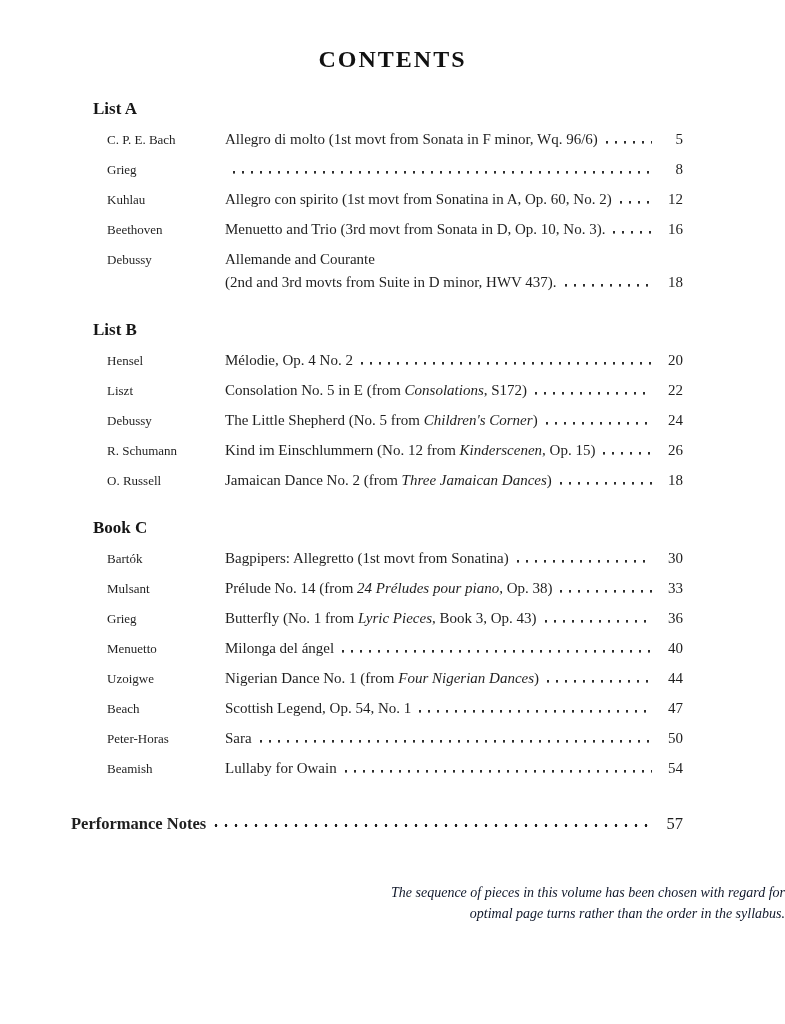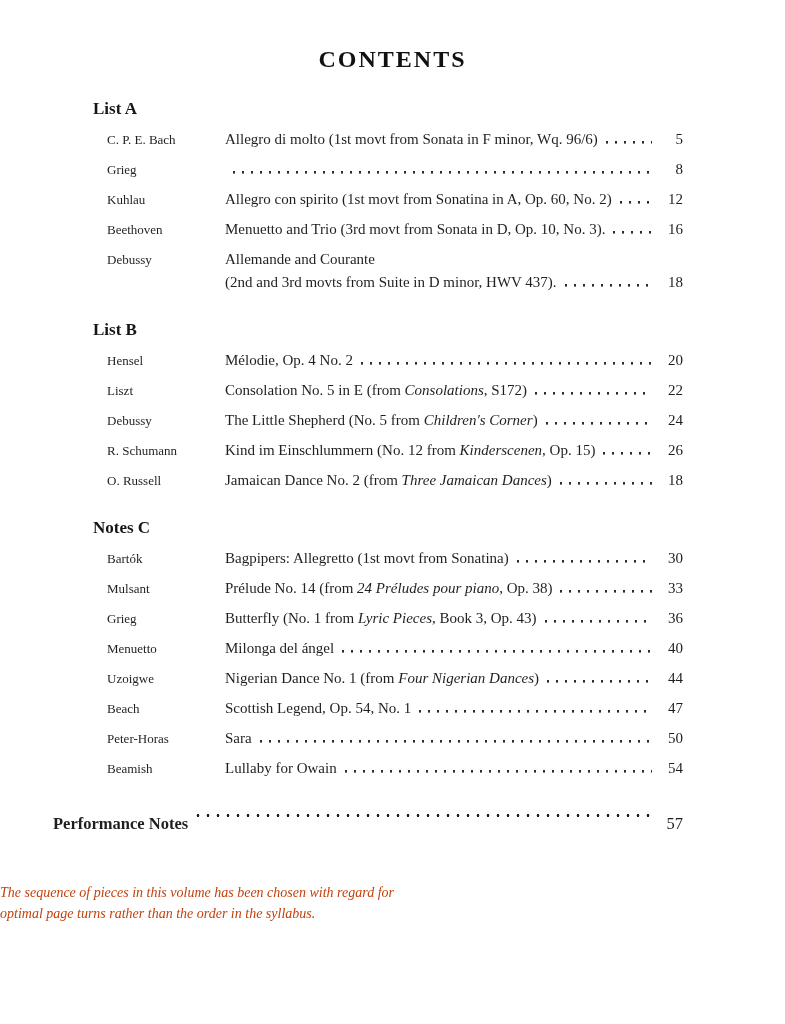--- a/index.html
+++ b/index.html
@@ -47,39 +47,39 @@
     flex: 1;
     height: 5px;
     margin: 0 5px 0 7px;
     background-image: radial-gradient(circle at 2px 3.4px, #2d2d2d 1.05px, rgba(0,0,0,0) 1.45px);
     background-size: 9px 5px;
     background-repeat: repeat-x;
   }
   .page-num { flex: 0 0 26px; width: 26px; text-align: right; font-size: 15px; }
   .perf-row {
     display: flex;
-    align-items: flex-start;
-    margin: 32px 102px 0 53px;
+    align-items: center;
+    margin: 32px 102px 0 71px;
     font-weight: 700;
     font-size: 16.5px;
     line-height: 24px;
   }
   .perf-row .leader {
     background-image: radial-gradient(circle at 2px 3.4px, #1d1d1d 1.2px, rgba(0,0,0,0) 1.6px);
     background-size: 10px 5px;
     margin: 0 3px 0 8px;
   }
   .perf-row .page-num { font-size: 16.5px; font-weight: 400; }
   .footer {
     margin-top: 46px;
-    text-align: left;
+    text-align: right;
     font-style: italic;
     font-size: 14px;
     line-height: 21px;
-    color: #c2410c;
+    color: #0f172a;
   }
 </style>
 </head>
 <body>
 
 <div class="page">
   <h1 class="title">CONTENTS</h1>
 
   <div class="toc" id="toc-root">
       <div class="section">
@@ -184,21 +184,21 @@
           <div class="lines">
             <div class="line">
               <span class="ptitle"><span>Jamaican Dance No. 2 (from </span><span class="it">Three Jamaican Dances</span><span>)</span></span>
               <span class="leader"></span>
               <span class="page-num">18</span>
             </div>
           </div>
         </div>
       </div>
       <div class="section">
-        <div class="section-heading">Notes C</div>
+        <div class="section-heading">Book C</div>
         <div class="row">
           <div class="composer">Bartók</div>
           <div class="lines">
             <div class="line">
               <span class="ptitle"><span>Bagpipers: Allegretto (1st movt from Sonatina)</span></span>
               <span class="leader"></span>
               <span class="page-num">30</span>
             </div>
           </div>
         </div>

